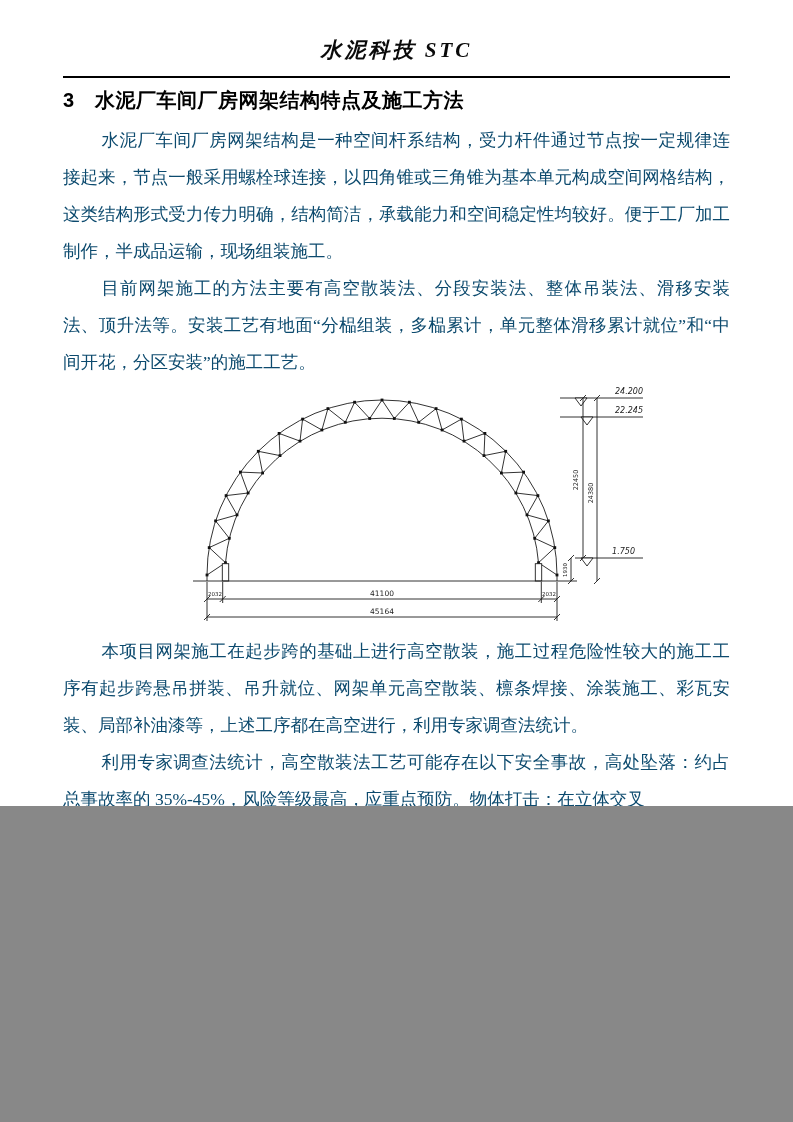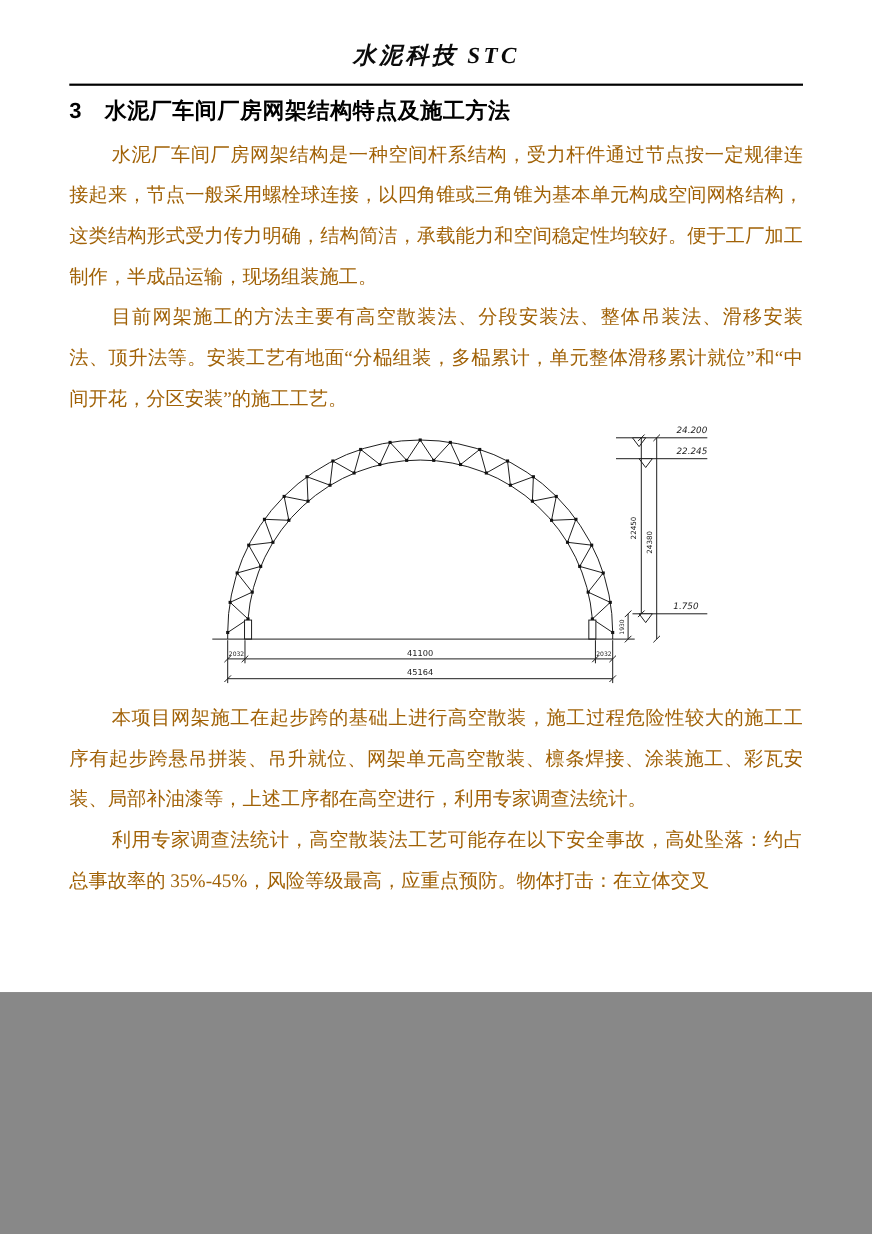--- a/index.html
+++ b/index.html
@@ -1,18 +1,18 @@
 <!DOCTYPE html>
 <html><head>
 <meta charset="utf-8">
 <style>
   html,body{margin:0;padding:0;background:#888;}
   .page{
     position:relative;
-    width:793px;height:902px;
+    width:793px;height:806px;
     background:#ffffff;
     margin:0 auto;
     overflow:hidden;
     font-family:"Liberation Serif","DejaVu Serif",serif;
     color:#111;
   }
   .inner{padding:0 63px;}
   .journal-head{
     padding-top:36px;
     text-align:center;
@@ -34,21 +34,21 @@
     font-weight:bold;
     color:#000;
     letter-spacing:0.5px;
   }
   .para{
     margin:0;
     font-size:17.5px;
     line-height:37px;
     text-align:justify;
     text-indent:2.2em;
-    color:#a16207;
+    color:#0c4a6e;
   }
   .figure-wrap{
     width:460px;
     margin:-4px 0 2px 122px;
   }
   svg text{
     fill:#1c1c1c;
     font-family:"DejaVu Sans",sans-serif;
   }
   .k{stroke:#1c1c1c;stroke-width:0.9;fill:none;}

